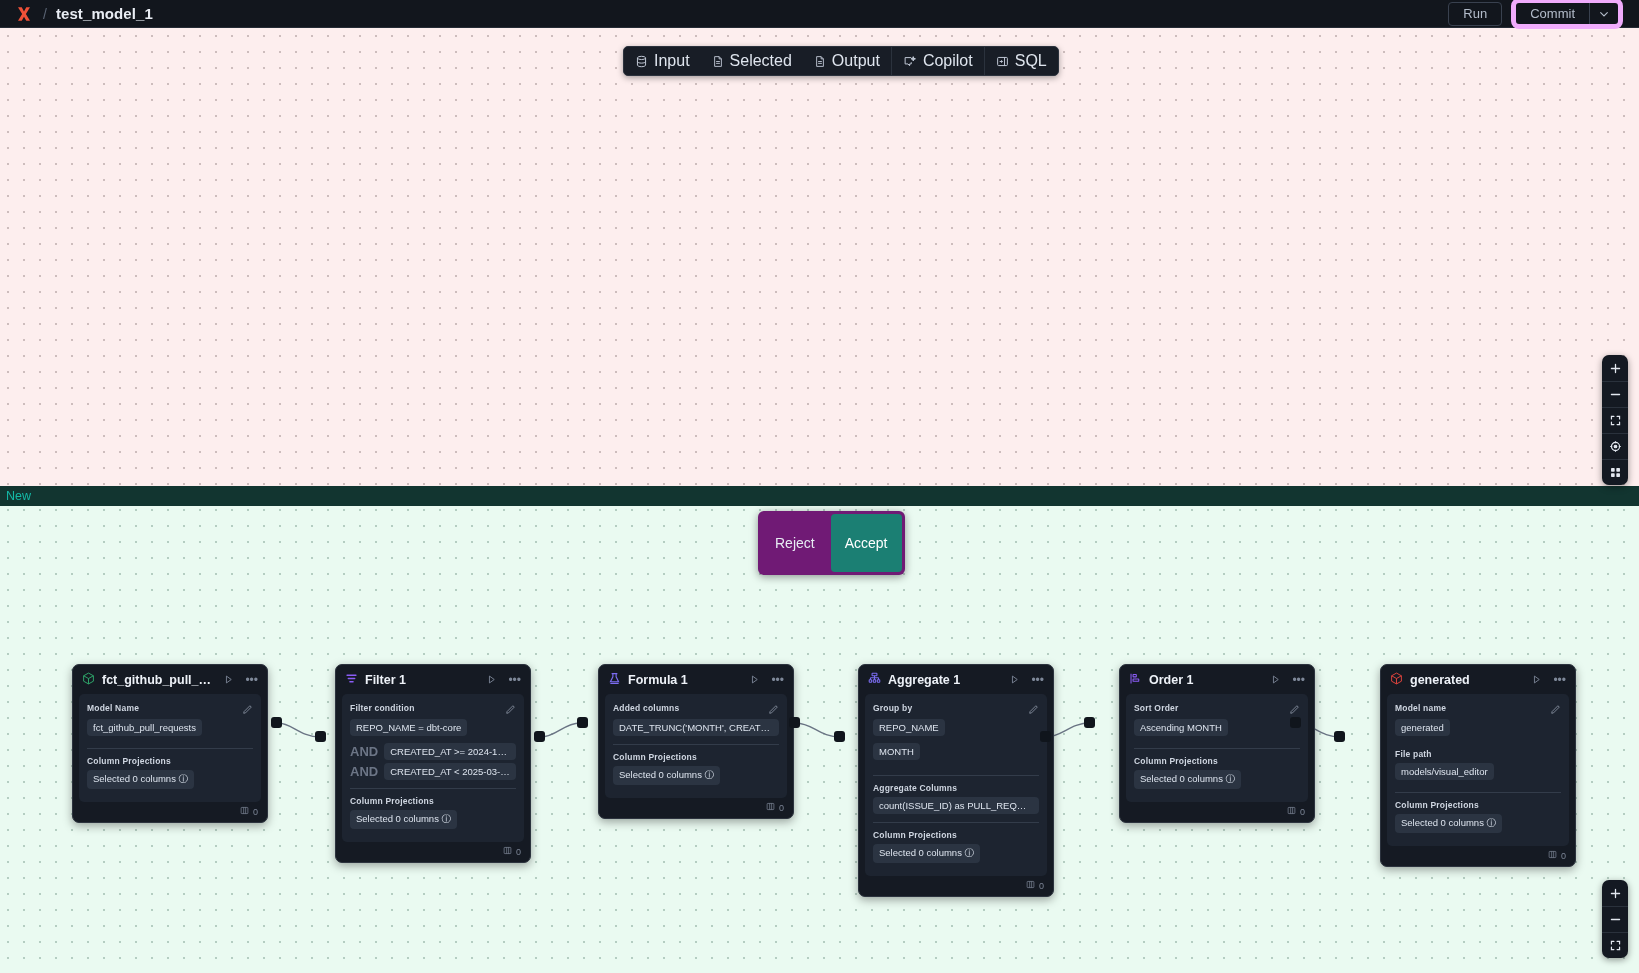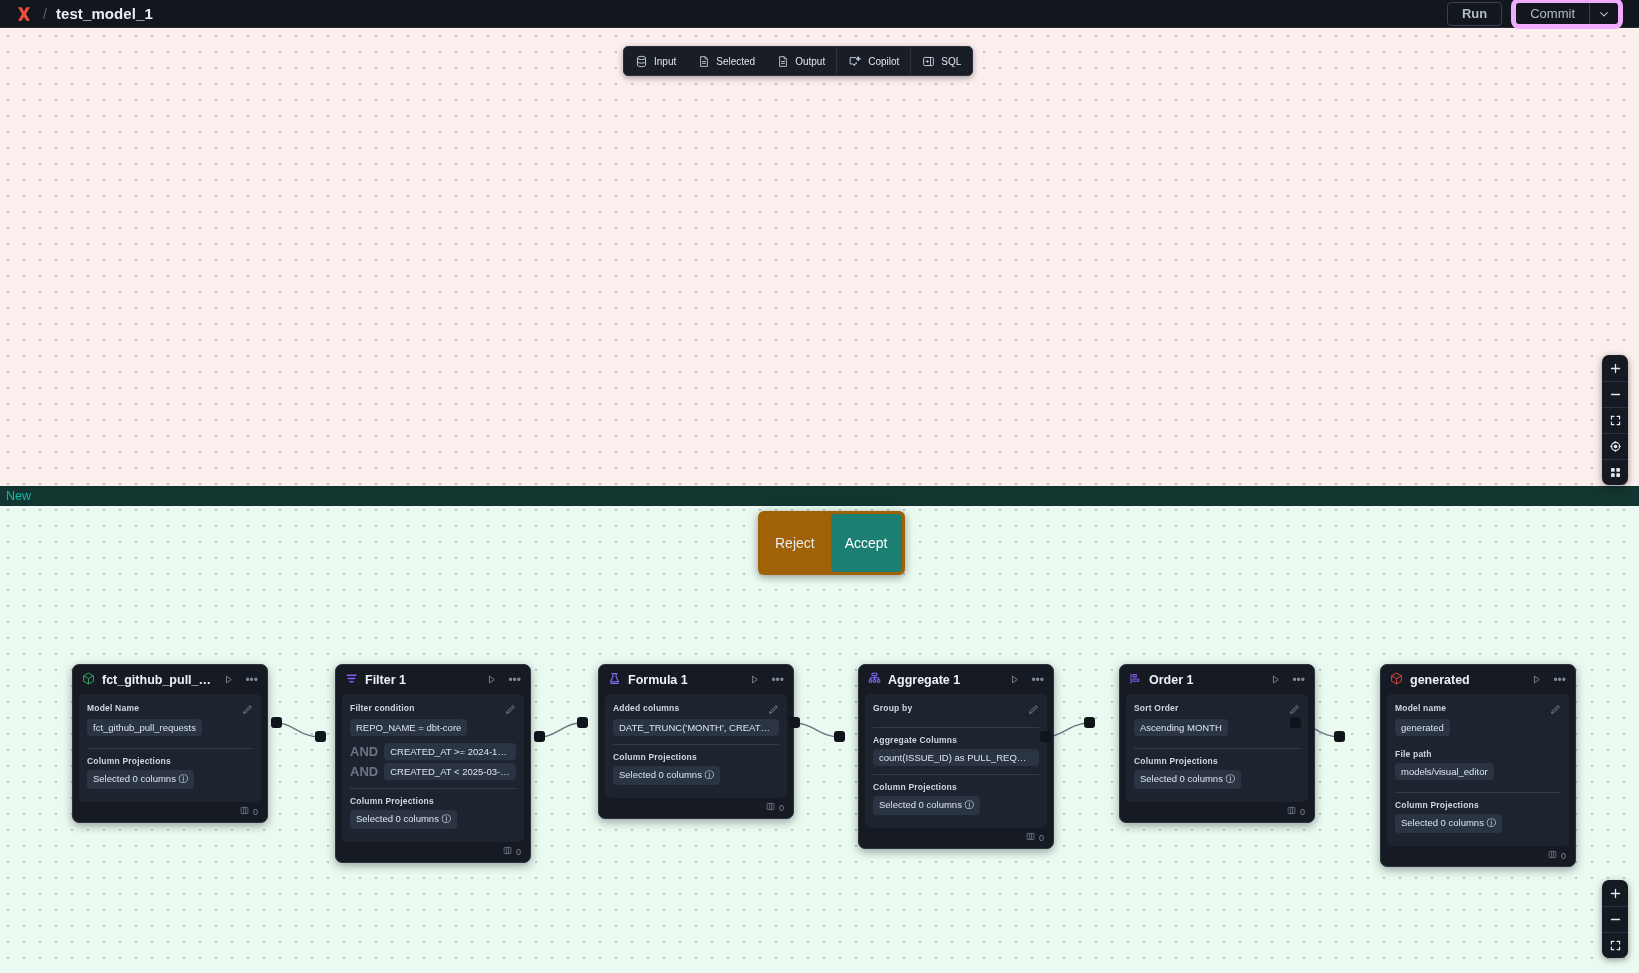--- a/index.html
+++ b/index.html
@@ -21,21 +21,20 @@
   }
   .logo { width: 20px; height: 20px; display:flex; align-items:center; justify-content:center; margin-left:4px;}
   .bc-sep { color: #5a6474; font-size: 14px; margin: 0 9px; }
   .bc-title { color: #e9edf4; font-size: 15px; font-weight: 700; letter-spacing: .1px; }
   .topbar-right { margin-left: auto; display: flex; align-items: center; gap: 9px; padding-right: 6px; }
   .btn-outline {
     border: 1px solid #39414f; border-radius: 4px;
     color: #b3bcca; font-size: 13px;
     padding: 3px 14px; background: transparent;
     line-height: 16px;
-    font-weight: bold;
   }
   .split { display: flex; align-items: stretch; border: 5px solid #f0abfc; border-radius: 8px; }
   .split > .p1 { color: #b3bcca; font-size: 13px; padding: 3px 14px; border-right: 1px solid #39414f; }
   .split > .p2 { color: #b3bcca; font-size: 11px; padding: 3px 9px; display: flex; align-items: center; }
 
   
   .pane { position: absolute; left: 0; width: 1639px; overflow: hidden; }
   .pane-current { top: 28px; height: 458px; background: #fdeeee; }
   .pane-new { top: 486px; height: 487px; background: #eafaf1; }
 
@@ -59,30 +58,30 @@
   
   .toolbar {
     position: absolute; left: 623px; top: 46px;
     height: 30px; background: #181d26;
     border: 1px solid #2b323d; border-radius: 5px;
     display: flex; align-items: stretch; z-index: 50;
     box-shadow: 0 2px 6px rgba(0,0,0,.35);
   }
   .tb-item {
     display: flex; align-items: center; gap: 6px;
-    padding: 0 11px; color: #dfe5ee; font-size: 10px;
+    padding: 0 11px; color: #dfe5ee; font-size: 16px;
     white-space: nowrap;
   }
   .tb-sep { width: 1px; background: #2b323d; }
   .tb-icon { display: flex; align-items: center; color: #c3cbd8; }
 
   
   .acceptbar {
     position: absolute; left: 758px; top: 511px;
-    background: #a16207; border-radius: 6px;
+    background: #701a75; border-radius: 6px;
     display: flex; align-items: center; gap: 2px;
     padding: 3px; z-index: 55;
     box-shadow: 0 2px 8px rgba(0,0,0,.4);
   }
   .ab-reject { color: #e7ecf3; font-size: 14px; padding: 5px 14px; border-radius: 4px; }
   .ab-accept { color: #ffffff; font-size: 14px; padding: 21px 14px; border-radius: 4px; background: #1b7f73; }
 
   
   .card {
     position: absolute;
@@ -355,20 +354,24 @@
     </div>
     <div class="card-body">
       <div class="fld-row">
         <div class="fld-label">Group by</div>
         <span class="edit-ic">
           <svg width="11" height="11" viewBox="0 0 16 16" fill="none" stroke="#8d96a6" stroke-width="1.2">
               <path d="M11.5 2.5 L13.5 4.5 L5 13 L2.5 13.5 L3 11 Z"></path>
             </svg>
         </span>
       </div>
+      <div class="group-pill-stack">
+        <span class="pill">REPO_NAME</span><br>
+        <span class="pill">MONTH</span>
+      </div>
       <div class="divider"></div>
       <div class="fld-label">Aggregate Columns</div>
       <span class="pill pill-wide">count(ISSUE_ID) as PULL_REQUEST_...</span>
       <div class="divider"></div>
       <div class="fld-label">Column Projections</div>
       <span class="pill">
         <span>Selected 0 columns</span>
         <span> ⓘ</span>
       </span>
     </div>

